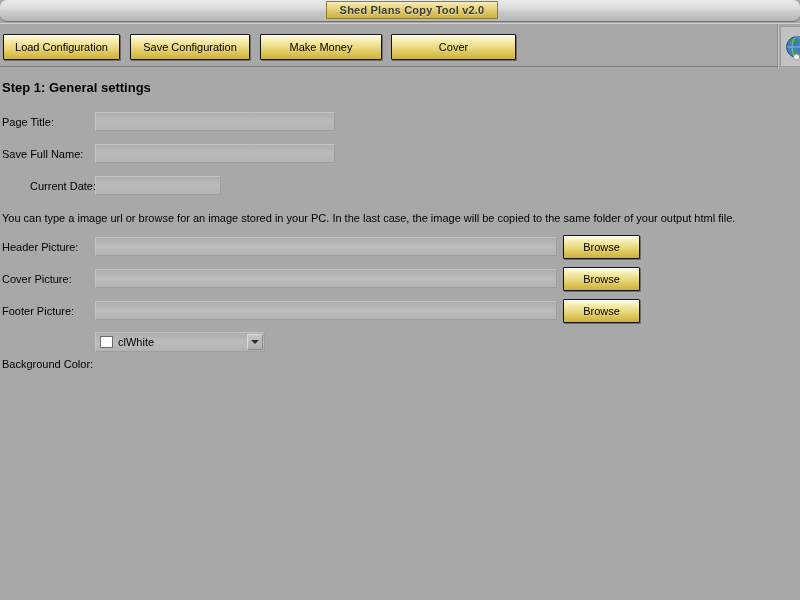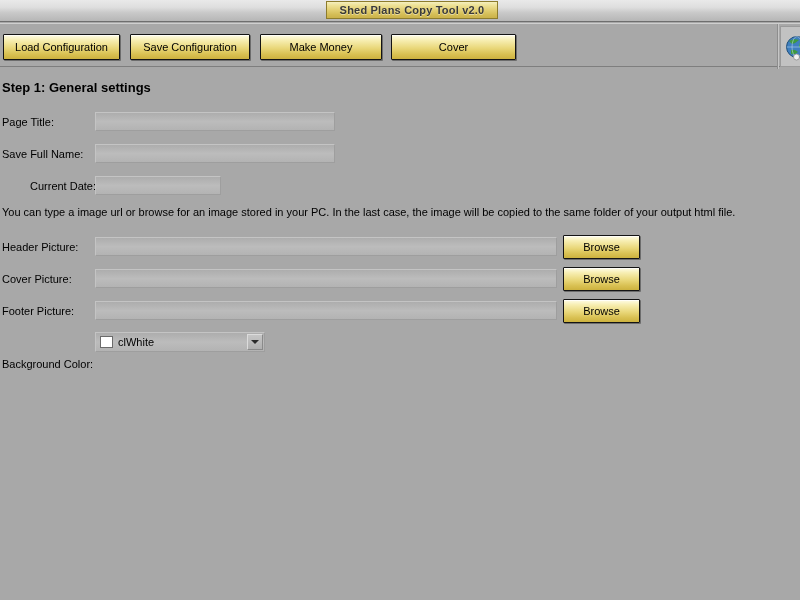--- a/index.html
+++ b/index.html
@@ -17,20 +17,21 @@
 
   
   .titlebar {
     position: absolute;
     left: 0; top: 0;
     width: 800px; height: 22px;
     background: linear-gradient(to bottom,
         #e9e9e9 0%, #dedede 35%, #c9c9c9 60%, #b6b6b6 100%);
     border-bottom: 1px solid #6e6e6e;
     box-sizing: border-box;
+    border-radius: 7px;
   }
   .title-plate {
     position: absolute;
     left: 326px; top: 1px;
     width: 172px; height: 18px;
     background: linear-gradient(to bottom,
         #f5efc0 0%, #efe39a 18%, #e3d075 48%, #d4bd56 78%, #cbb24a 100%);
     border: 1px solid #8d7c2d;
     box-sizing: border-box;
     text-align: center;
@@ -134,21 +135,21 @@
     color: #000;
     padding: 0 3px;
     line-height: 18px;
     overflow: hidden;
     white-space: nowrap;
     cursor: text;
   }
 
   .hint-text {
     position: absolute;
-    left: 2px; top: 137px;
+    left: 2px; top: 143px;
     font-size: 11px;
     color: #000;
     white-space: nowrap;
   }
 
   .browse-btn {
     position: absolute;
     left: 563px;
     width: 77px; height: 24px;
     background: linear-gradient(to bottom,

